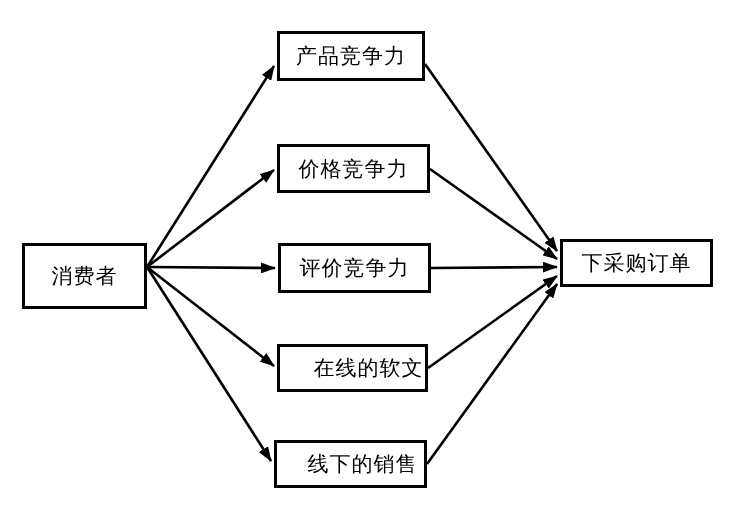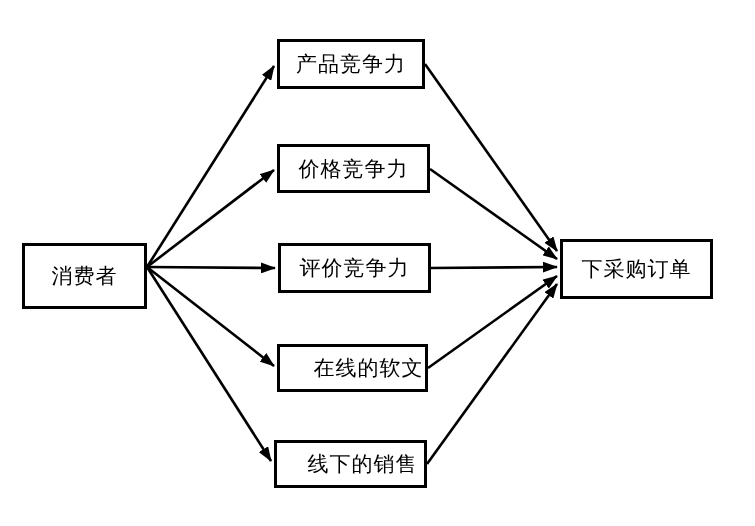--- a/index.html
+++ b/index.html
@@ -36,26 +36,26 @@
     display: flex;
     align-items: center;
     justify-content: center;
     font-size: 21px;
     color: #000000;
     letter-spacing: 1px;
     white-space: nowrap;
   }
   
   .n-consumer { left: 22px;  top: 243px; width: 125px; height: 66px; }
-  .n-product  { left: 277px; top: 39px;  width: 148px; height: 50px; }
+  .n-product  { left: 277px; top: 31px;  width: 148px; height: 50px; }
   .n-price    { left: 277px; top: 144px; width: 153px; height: 49px; }
   .n-review   { left: 278px; top: 243px; width: 153px; height: 50px; }
   .n-online   { left: 277px; top: 344px; width: 151px; height: 48px; padding-left: 32px; }
   .n-offline  { left: 274px; top: 440px; width: 153px; height: 48px; padding-left: 24px; }
-  .n-order    { left: 560px; top: 239px; width: 153px; height: 60px; }
+  .n-order    { left: 560px; top: 239px; width: 153px; height: 48px; }
 </style>
 </head>
 <body>
 
 <div class="canvas">
 
   <svg class="edges" viewBox="0 0 755 526" xmlns="http://www.w3.org/2000/svg">
     <defs>
       <marker id="arrowhead" markerUnits="userSpaceOnUse" markerWidth="15" markerHeight="11" refX="14" refY="5.5" orient="auto">
         <path d="M0,0 L15,5.5 L0,11 Z" fill="#000000"></path>

